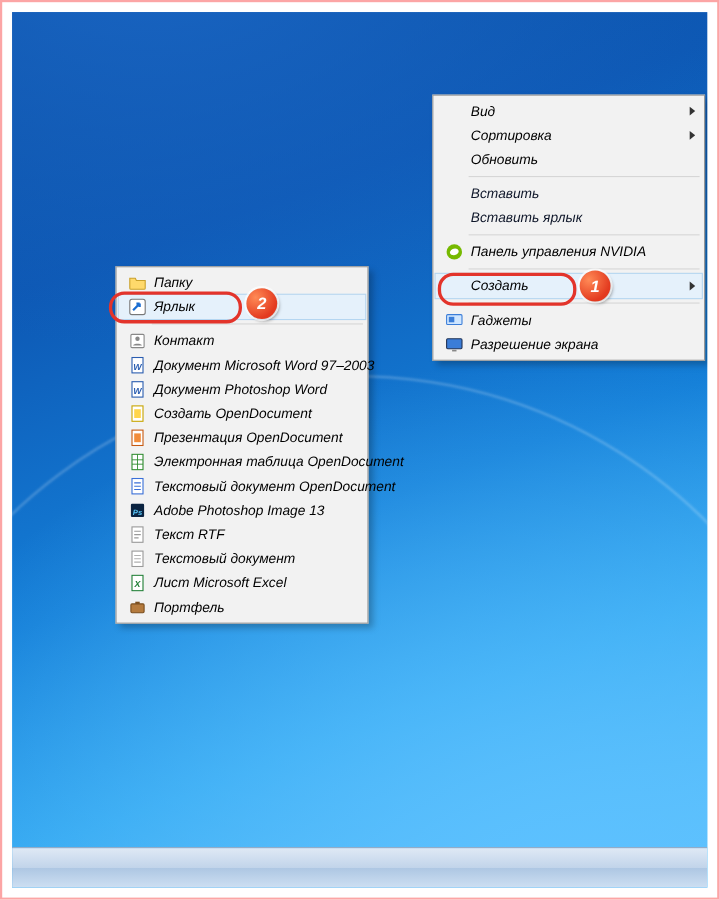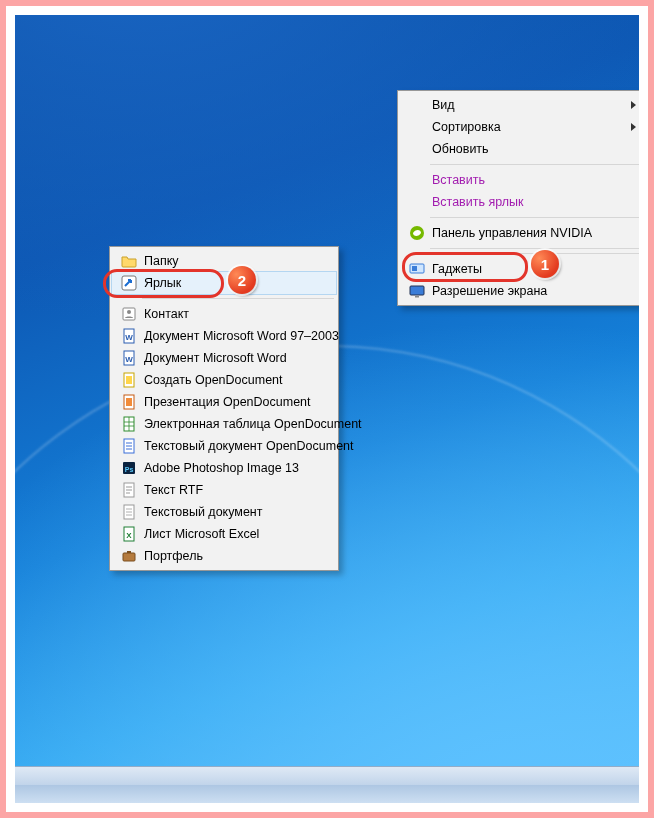--- a/index.html
+++ b/index.html
@@ -11,21 +11,22 @@
     font-family: "Segoe UI", Tahoma, sans-serif;
     font-size: 12.5px;
     color: #000;
   }
   .stage {
     position: relative;
     width: 654px;
     height: 818px;
     background: #fff;
     box-sizing: border-box;
-    border: 6px solid #fca5a5;
+    border: 2px solid #fca5a5;
+    font-style: italic;
   }
   .desktop {
     position: absolute;
     top: 9px;
     left: 9px;
     right: 9px;
     bottom: 9px;
     background:
       radial-gradient(1100px 800px at 80% 100%, #5dc1ff 0%, rgba(93,193,255,0) 60%),
       radial-gradient(1000px 700px at 20% -10%, #1a66c4 0%, rgba(26,102,196,0) 55%),
@@ -75,21 +76,21 @@
     height: 22px;
     padding: 0 22px 0 6px;
     position: relative;
     white-space: nowrap;
   }
   .item.highlight {
     background: #e5f1fb;
     outline: 1px solid #b4d6f1;
   }
   .item.disabled {
-    color: #a21caf;
+    color: #0f172a;
   }
   .icon-slot {
     width: 22px;
     display: flex;
     justify-content: center;
     align-items: center;
     flex-shrink: 0;
   }
   .label {
     padding-left: 4px;
@@ -183,20 +184,25 @@
             <span class="ic">
           <svg viewBox="0 0 16 16">
                 <circle cx="8" cy="8" r="7" fill="#76b900"></circle>
                 <path d="M4 8c2-4 8-4 8 0-2 4-8 4-8 0z" fill="#fff"></path>
               </svg>
         </span>
           </span>
         <span class="label">Панель управления NVIDIA</span>
       </div>
       <div class="sep"></div>
+      <div class="item highlight">
+        <span class="icon-slot"></span>
+        <span class="label">Создать</span>
+        <span class="arrow"></span>
+      </div>
       <div class="sep"></div>
       <div class="item hoverable">
         <span class="icon-slot">
             <span class="ic">
           <svg viewBox="0 0 16 16">
                 <rect x="1" y="3" width="14" height="9" rx="1" fill="#cfe6ff" stroke="#3b7dd8"></rect>
                 <rect x="3" y="5" width="5" height="5" fill="#3b7dd8"></rect>
               </svg>
         </span>
           </span>
@@ -263,21 +269,21 @@
       </div>
       <div class="item hoverable">
         <span class="icon-slot">
             <span class="ic">
           <svg viewBox="0 0 16 16">
                 <rect x="3" y="1" width="10" height="14" fill="#fff" stroke="#2a5db0"></rect>
                 <text x="8" y="12" font-size="8" text-anchor="middle" fill="#2a5db0" font-weight="bold">W</text>
               </svg>
         </span>
           </span>
-        <span class="label">Документ Microsoft Word</span>
+        <span class="label">Документ Photoshop Word</span>
       </div>
       <div class="item hoverable">
         <span class="icon-slot">
             <span class="ic">
           <svg viewBox="0 0 16 16">
                 <rect x="3" y="1" width="10" height="14" fill="#fff" stroke="#c7a500"></rect>
                 <rect x="5" y="4" width="6" height="8" fill="#ffd54a"></rect>
               </svg>
         </span>
           </span>

